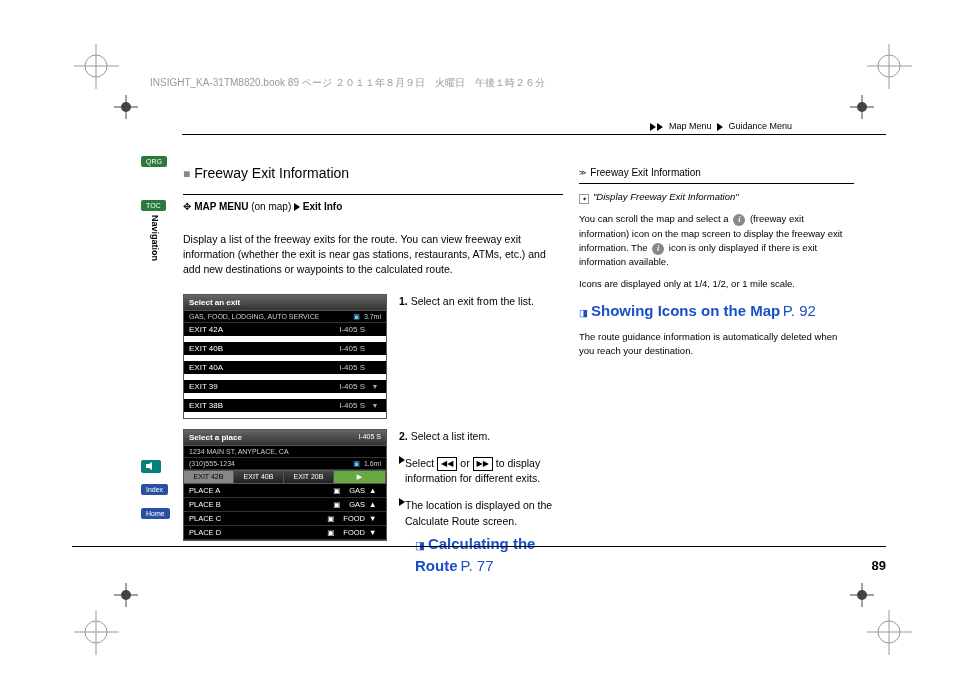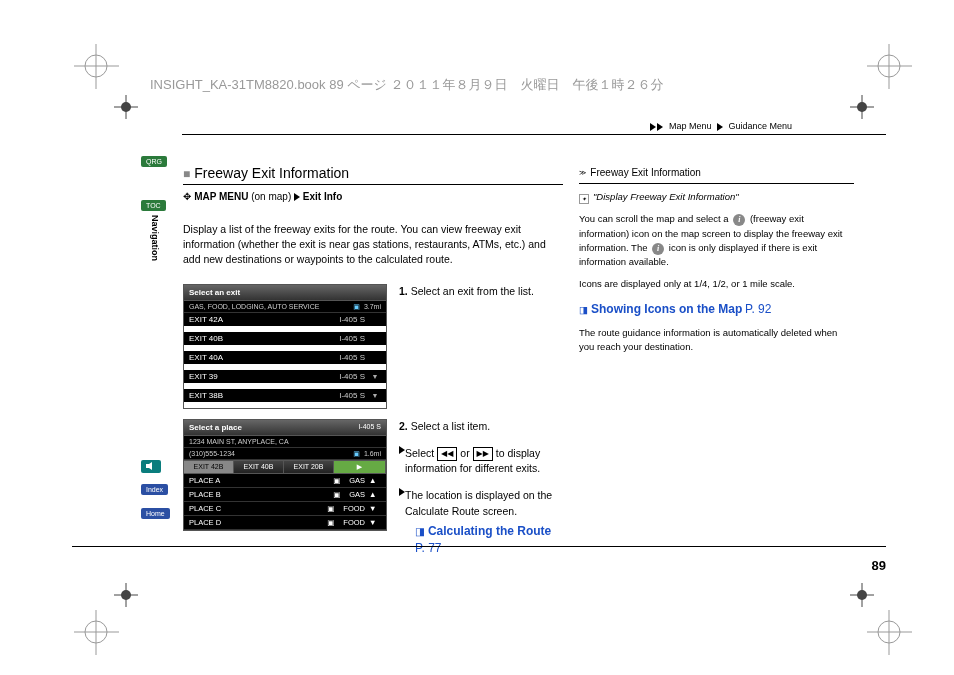--- a/index.html
+++ b/index.html
@@ -1,33 +1,33 @@
 <!DOCTYPE html>
 <html><head>
 <meta charset="utf-8">
 <style>
   *{box-sizing:border-box;margin:0;padding:0}
   body{font-family:Arial,Helvetica,sans-serif;font-size:11px;color:#000;background:#fff;width:954px;height:675px;position:relative}
   .crop{position:absolute}
   .crop svg{display:block}
-  .bookinfo{position:absolute;top:76px;left:150px;font-size:13px;color:#999}
+  .bookinfo{position:absolute;top:76px;left:150px;font-size:10px;color:#999}
   .breadcrumb{position:absolute;top:121px;right:162px;font-size:9px}
   .breadcrumb .tri{margin:0 3px}
   .hr-top{position:absolute;top:134px;left:182px;right:68px;border-top:1px solid #000}
   .tab{position:absolute;left:141px;background:#2b7a3b;color:#fff;font-size:7px;padding:2px 5px;border-radius:2px;text-align:center}
   .tab.qrg{top:156px}
   .tab.toc{top:200px}
   .tab.audio{top:460px;background:#0a7d7d}
   .tab.index{top:484px;background:#2b4fa3}
   .tab.home{top:508px;background:#2b4fa3}
   .navlabel{position:absolute;top:215px;left:150px;writing-mode:vertical-rl;font-size:9px;font-weight:bold}
   .content{position:absolute;top:165px;left:183px;width:690px;display:flex;gap:16px}
   .maincol{width:380px}
   .sidecol{width:275px;font-size:9.5px;line-height:1.5}
-  .title-row{border-bottom:1px solid #000;padding-bottom:3px;margin-bottom:6px}
+  .title-row{border-bottom:1px solid #000;padding-bottom:13px;margin-bottom:6px}
   .sq{color:#888;margin-right:4px;font-size:12px}
   .title{font-size:14px}
   .menurow{font-size:10px;margin-bottom:20px}
   .menurow .b{font-weight:bold}
   .intro{font-size:10.5px;line-height:1.45;margin-bottom:16px}
   .step-block{display:flex;gap:12px;margin-bottom:10px;align-items:flex-start}
   .screenshot{width:204px;background:#000;color:#fff;font-size:8px;border:1px solid #555}
   .sc-title{background:linear-gradient(#666,#333);padding:3px 5px;font-weight:bold;border-bottom:1px solid #555}
   .sc-sub{padding:2px 5px;font-size:7px;color:#ccc;border-bottom:1px solid #333}
   .sc-row{display:grid;grid-template-columns:1fr auto 12px;gap:4px;padding:2px 5px;border-bottom:6px solid #ffffff;align-items:center}
@@ -36,21 +36,21 @@
   .sc-tabs{background:linear-gradient(#444,#222);display:flex;border-top:1px solid #555;border-bottom:1px solid #555}
   .sc-tab{flex:1;text-align:center;padding:2px;font-size:7px;border-right:1px solid #555}
   .sc-tab.active{background:#888;color:#000}
   .sc-tab.last{background:#6a4;padding:2px 3px}
   .sc-place{display:grid;grid-template-columns:1fr 12px auto 12px;gap:4px;padding:2px 5px;border-bottom:1px solid #333;font-size:7.5px;align-items:center}
   .step-text{flex:1;font-size:10.5px;line-height:1.45}
   .step-text .num{font-weight:bold}
   .sub{display:flex;margin-top:12px}
   .sub .tri{flex-shrink:0}
   .btn-icon{display:inline-block;border:1px solid #000;padding:0 3px;font-size:8px;line-height:12px;vertical-align:middle}
-  .linkref{color:#1a4fc7;font-weight:bold;font-size:12px}
+  .linkref{color:#1a4fc7;font-weight:bold;font-size:15px}
   .linkicon{color:#1a4fc7;margin-right:3px}
   .side-title{border-bottom:1px solid #000;padding-bottom:3px;margin-bottom:6px;font-size:10px}
   .side-sq{font-size:7px;margin-right:4px;vertical-align:1px}
   .voice{font-style:italic;margin-bottom:8px}
   .voice .vicon{display:inline-block;width:10px;height:10px;border:1px solid #999;margin-right:4px;vertical-align:-1px;font-size:6px;text-align:center;line-height:9px}
   .sidep{margin-bottom:8px}
   .info-icon{display:inline-flex;width:12px;height:12px;border-radius:50%;background:#888;color:#fff;font-size:8px;font-weight:bold;align-items:center;justify-content:center;font-family:serif;font-style:italic;margin:0 2px}
   .pagenum{position:absolute;right:68px;bottom:102px;width:814px;border-top:1px solid #000;text-align:right;padding-top:11px;font-size:13px;font-weight:bold}
   .tri{display:inline-block;width:0;height:0;border-top:4px solid transparent;border-bottom:4px solid transparent;border-left:6px solid #000;vertical-align:middle}
   .twotri .tri:first-child{margin-right:-2px}

